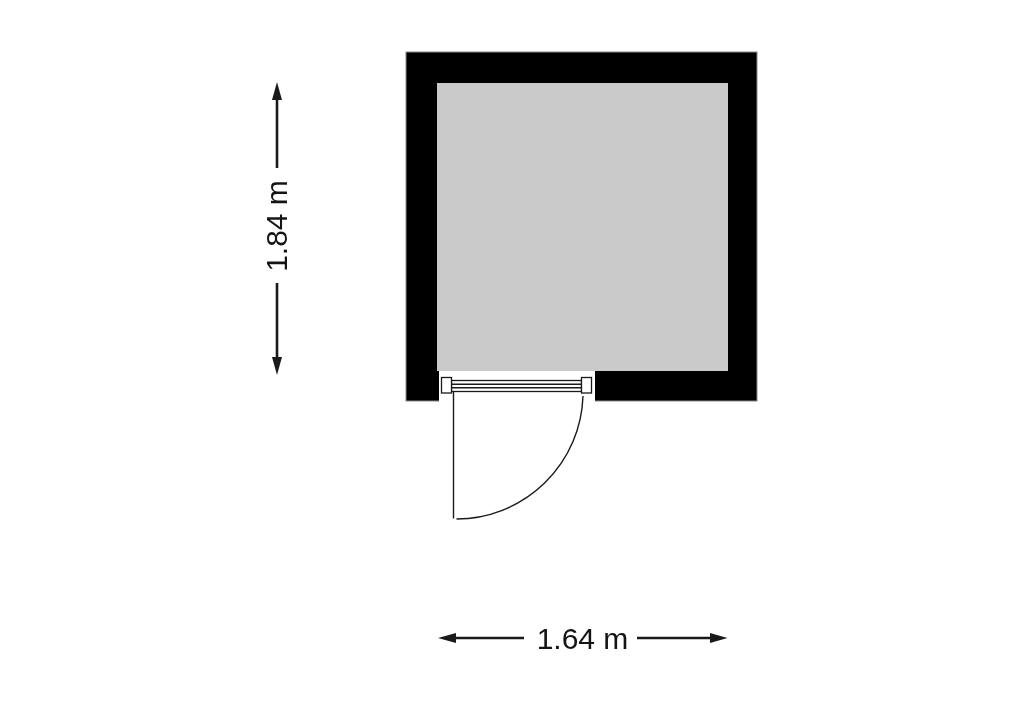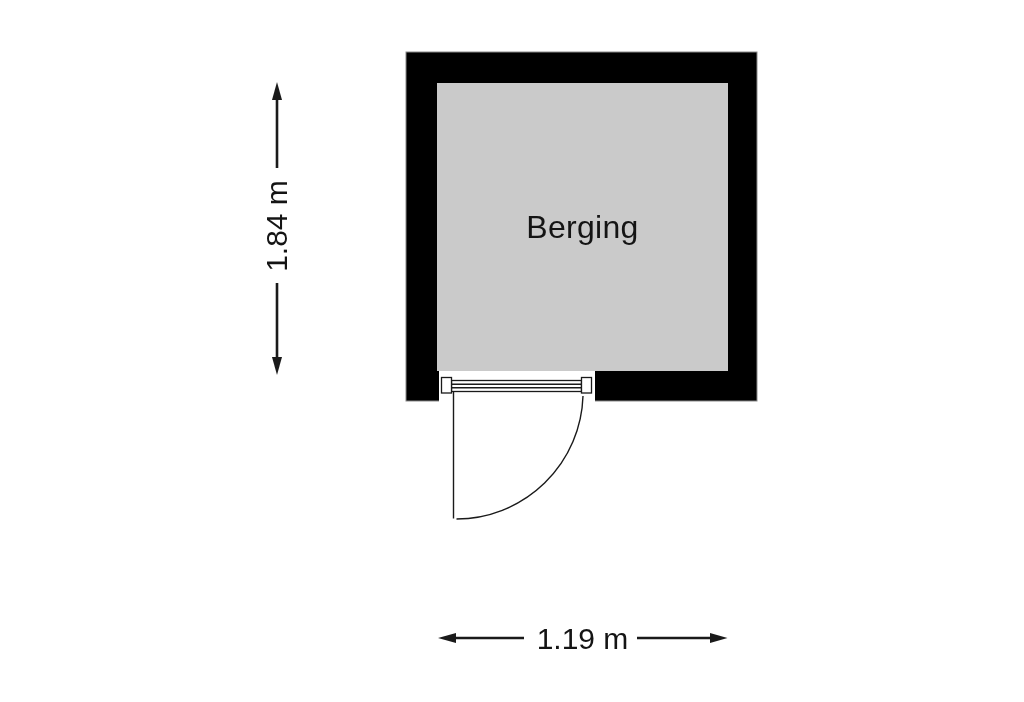--- a/index.html
+++ b/index.html
@@ -110,19 +110,18 @@
 
     <g>
       <line class="dim-line" x1="456" y1="638" x2="524" y2="638"></line>
       <line class="dim-line" x1="637" y1="638" x2="711" y2="638"></line>
       <polygon class="dim-head" points="438,638 456,633 456,643"></polygon>
       <polygon class="dim-head" points="727.5,638 710,633 710,643"></polygon>
     </g>
 
   </svg>
 
-  <div class="room-label">Berging</div>
 
   <div class="dim-label dim-label-vertical">1.84 m</div>
 
-  <div class="dim-label dim-label-horizontal">1.19 m</div>
+  <div class="dim-label dim-label-horizontal">1.64 m</div>
 
 </div>
 
 </body></html>

